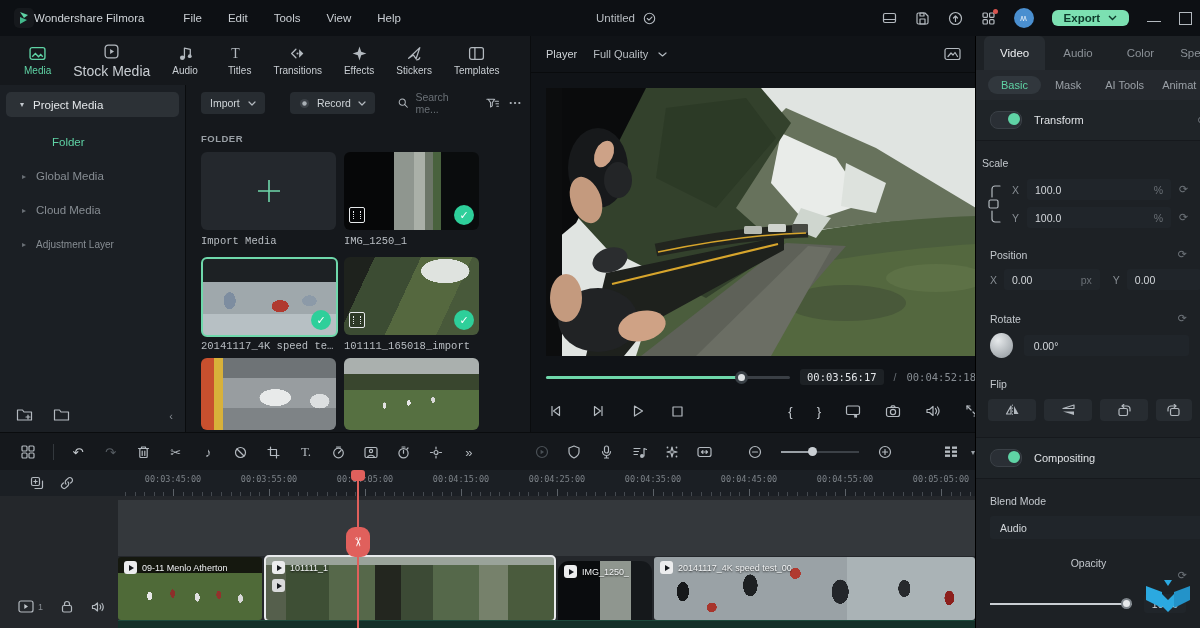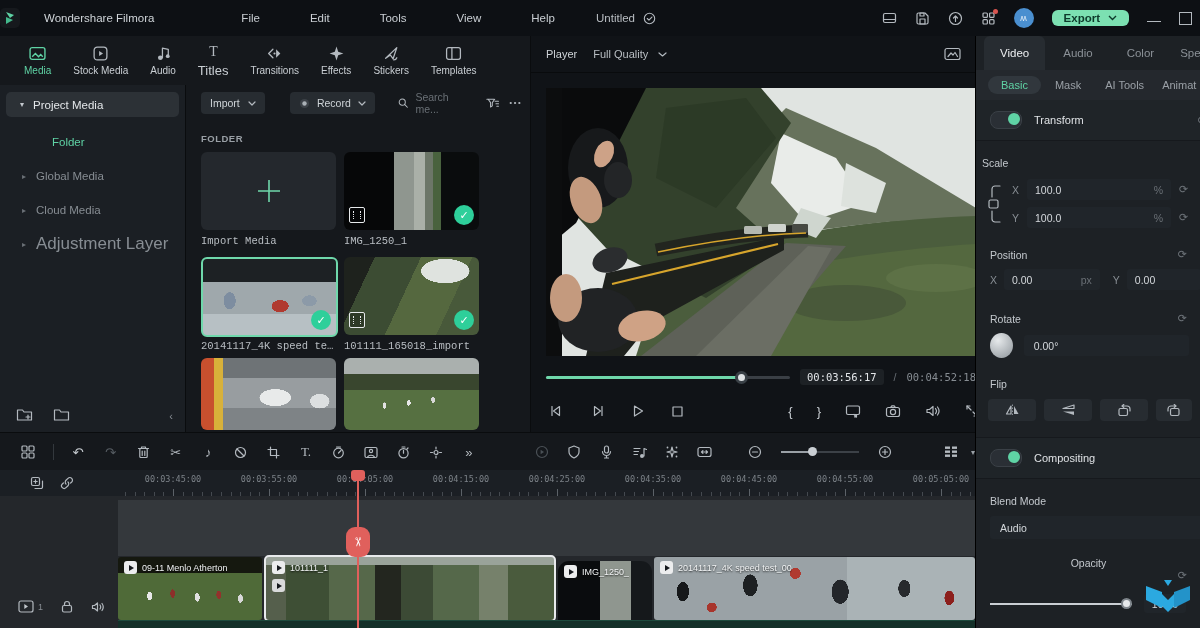--- a/index.html
+++ b/index.html
@@ -29,21 +29,21 @@
     text-shadow:0 1px 2px rgba(0,0,0,.8);white-space:nowrap;overflow:hidden;}
   .tbtn{width:30px;height:26px;display:flex;align-items:center;justify-content:center;border-radius:4px;}
   .ticon{font-size:13px;color:#b3b9bf;}
   .rtab{font-size:11.5px;color:#8b9197;padding:0 6px;}
   .flipbtn{width:48px;height:22px;background:#272c31;border-radius:4px;display:flex;align-items:center;justify-content:center;}
 </style>
 </head>
 <body>
 
 <div class="abs" style="left:0;top:0;width:1200px;height:36px;background:#0d1014;">
-  <div class="row" style="height:36px;padding-left:0;gap:24px;">
+  <div class="row" style="height:36px;padding-left:14px;gap:0;">
     <svg width="20" height="20" viewBox="0 0 20 20">
       <rect x="0" y="0" width="20" height="20" rx="5" fill="#16191d"></rect>
       <path d="M6 4 L14 7 L10 10 Z" fill="#5fd3a5"></path>
       <path d="M6 9 L13 12 L6 16 Z" fill="#43b98c"></path>
     </svg>
     <span style="font-size:11.5px;color:#cfd4d8;">Wondershare Filmora</span>
     <span style="width:26px;"></span>
     <span style="font-size:11.5px;padding:0 13px;">File</span>
     <span style="font-size:11.5px;padding:0 13px;">Edit</span>
     <span style="font-size:11.5px;padding:0 13px;">Tools</span>
@@ -99,35 +99,35 @@
           <rect x="1" y="2.5" width="14" height="11" rx="2" stroke="#5fd3a5" fill="none" stroke-width="1.3"></rect>
           <path d="M3 11 l3-3 l3 3 l2-2 l2 2" stroke="#5fd3a5" fill="none" stroke-width="1.3"></path>
         </svg>
       <span style="font-size:10px;color:#5fd3a5;">Media</span>
     </div>
     <div class="row" style="flex-direction:column;gap:3px;">
       <svg width="17" height="17" viewBox="0 0 16 16">
           <rect x="2" y="2" width="12" height="12" rx="3" class="ic"></rect>
           <path d="M6.7 5.6 L10.4 8 L6.7 10.4 Z" class="icf"></path>
         </svg>
-      <span style="font-size:10px;">Stock Media</span>
+      <span style="font-size:14px;">Stock Media</span>
     </div>
     <div class="row" style="flex-direction:column;gap:3px;">
       <svg width="17" height="17" viewBox="0 0 16 16">
           <circle cx="5" cy="12" r="2.2" class="icf"></circle>
           <path d="M7 12 V3 L12.5 4.2 V10" class="ic"></path>
           <circle cx="12" cy="10.5" r="1.8" class="icf"></circle>
         </svg>
       <span style="font-size:10px;">Audio</span>
     </div>
     <div class="row" style="flex-direction:column;gap:3px;">
       <svg width="17" height="17" viewBox="0 0 16 16">
           <text x="8" y="12.5" text-anchor="middle" font-size="13" font-family="Liberation Serif,serif" fill="#b3b9bf">T</text>
         </svg>
-      <span style="font-size:13px;">Titles</span>
+      <span style="font-size:10px;margin-left:8px;">Titles</span>
     </div>
     <div class="row" style="flex-direction:column;gap:3px;">
       <svg width="17" height="17" viewBox="0 0 16 16">
           <path d="M6.5 4 L2.5 8 L6.5 12" class="ic"></path>
           <path d="M9.5 4 L13.5 8 L9.5 12 Z" class="icf"></path>
           <circle cx="8" cy="8" r="1" class="icf"></circle>
         </svg>
       <span style="font-size:10px;">Transitions</span>
     </div>
     <div class="row" style="flex-direction:column;gap:3px;">
@@ -164,21 +164,21 @@
   <div class="row" style="height:26px;margin-top:8px;padding-left:22px;gap:10px;">
     <span style="font-size:8px;color:#6a7076;">▸</span>
     <span style="font-size:11.5px;color:#878d93;">Global Media</span>
   </div>
   <div class="row" style="height:26px;margin-top:8px;padding-left:22px;gap:10px;">
     <span style="font-size:8px;color:#6a7076;">▸</span>
     <span style="font-size:11.5px;color:#878d93;">Cloud Media</span>
   </div>
   <div class="row" style="height:26px;margin-top:8px;padding-left:22px;gap:10px;">
     <span style="font-size:8px;color:#6a7076;">▸</span>
-    <span style="font-size:17px;color:#878d93;">Adjustment Layer</span>
+    <span style="font-size:10px;color:#878d93;">Adjustment Layer</span>
   </div>
   <div class="abs row" style="left:16px;bottom:10px;gap:20px;">
     <svg width="17" height="15" viewBox="0 0 17 15">
         <path d="M1.5 3 h5 l1.5 2 h7.5 v8 h-14 z" class="ic" stroke="#c3c8cd"></path>
         <path d="M12 8 v4 M10 10 h4" class="ic" stroke="#c3c8cd"></path>
       </svg>
     <svg width="17" height="15" viewBox="0 0 17 15">
         <path d="M1.5 3 h5 l1.5 2 h7.5 v8 h-14 z" class="ic" stroke="#5c6268"></path>
       </svg>
   </div>

